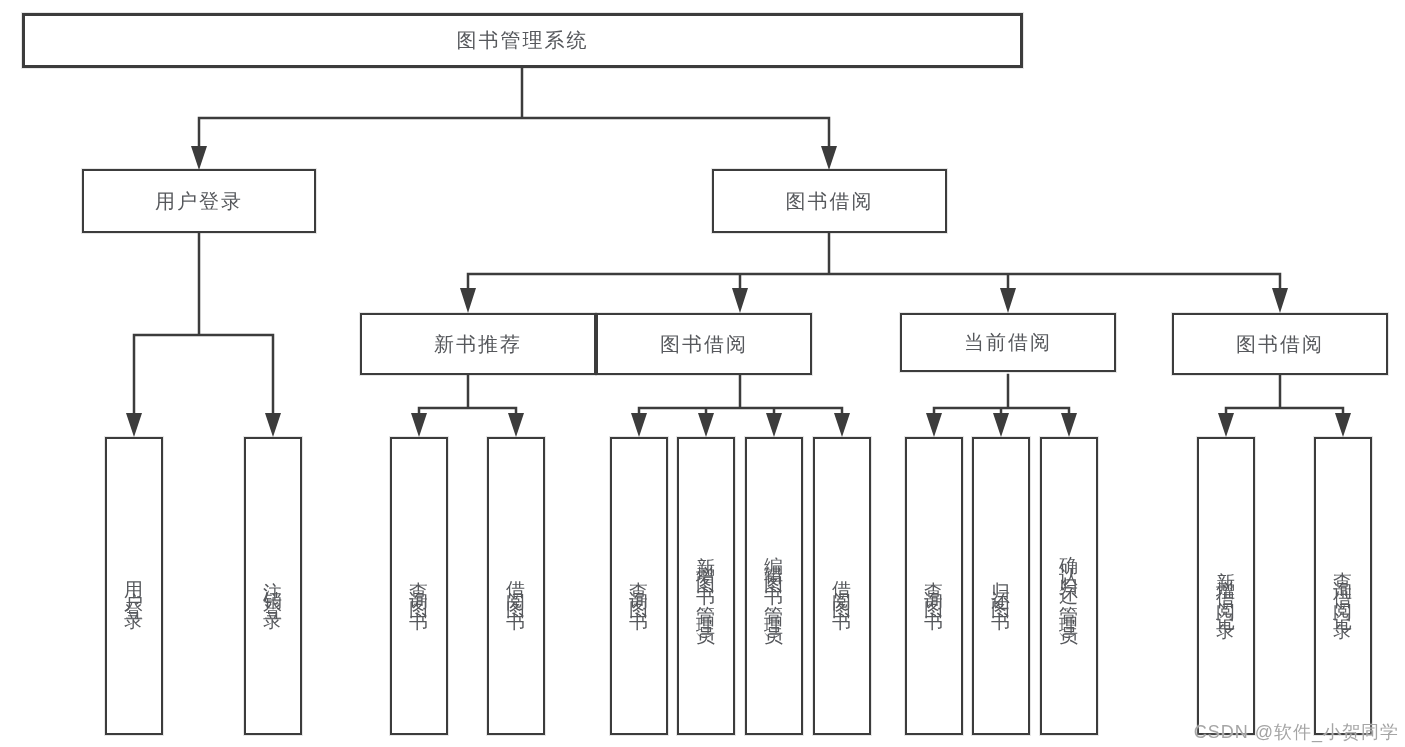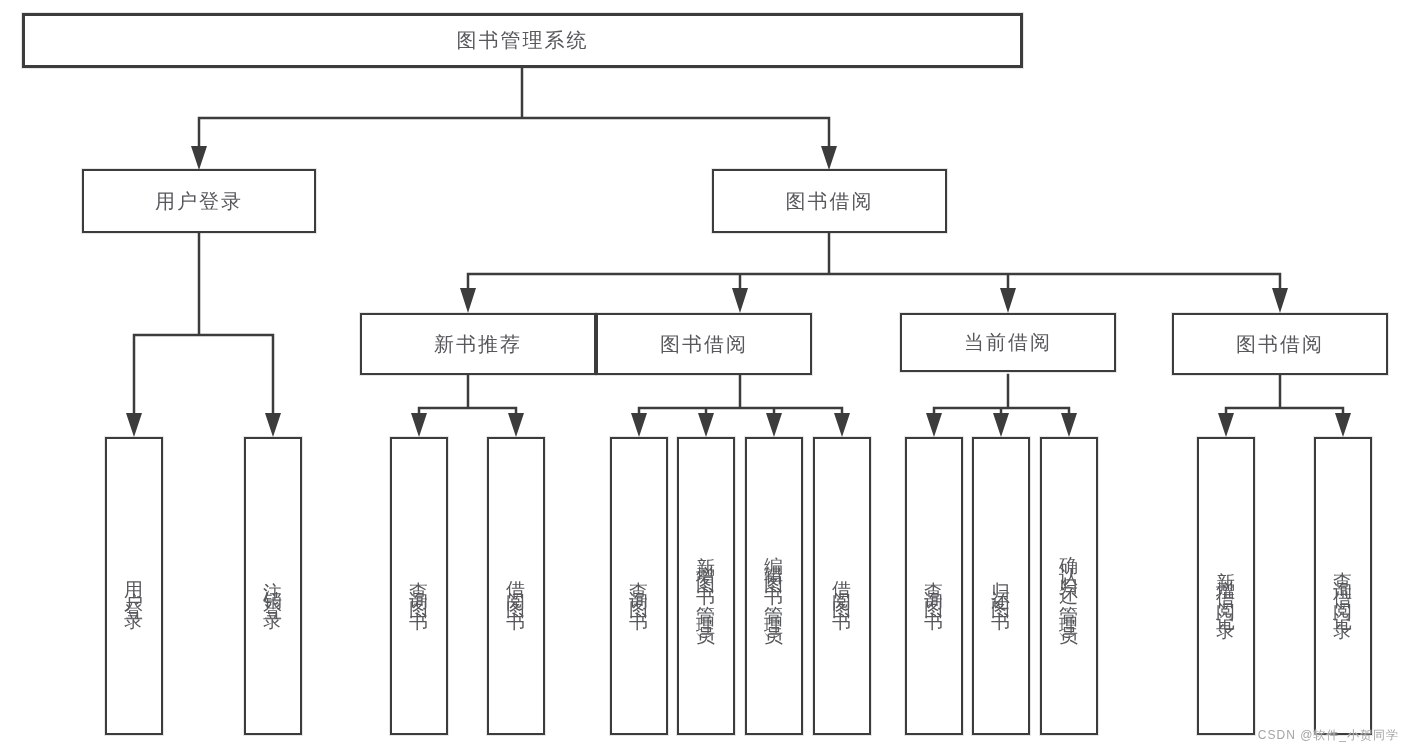--- a/index.html
+++ b/index.html
@@ -50,21 +50,21 @@
     writing-mode: vertical-rl;
     text-orientation: mixed;
     letter-spacing: 10px;
     line-height: 1;
     white-space: nowrap;
   }
   .watermark {
     position: absolute;
     right: 6px;
     bottom: 3px;
-    font-size: 12px;
+    font-size: 18px;
     color: #a5a5a5;
     letter-spacing: 1px;
     text-shadow: 0 0 2px #ffffff;
     white-space: nowrap;
   }
 </style>
 </head>
 <body>
 
 <div class="stage">

